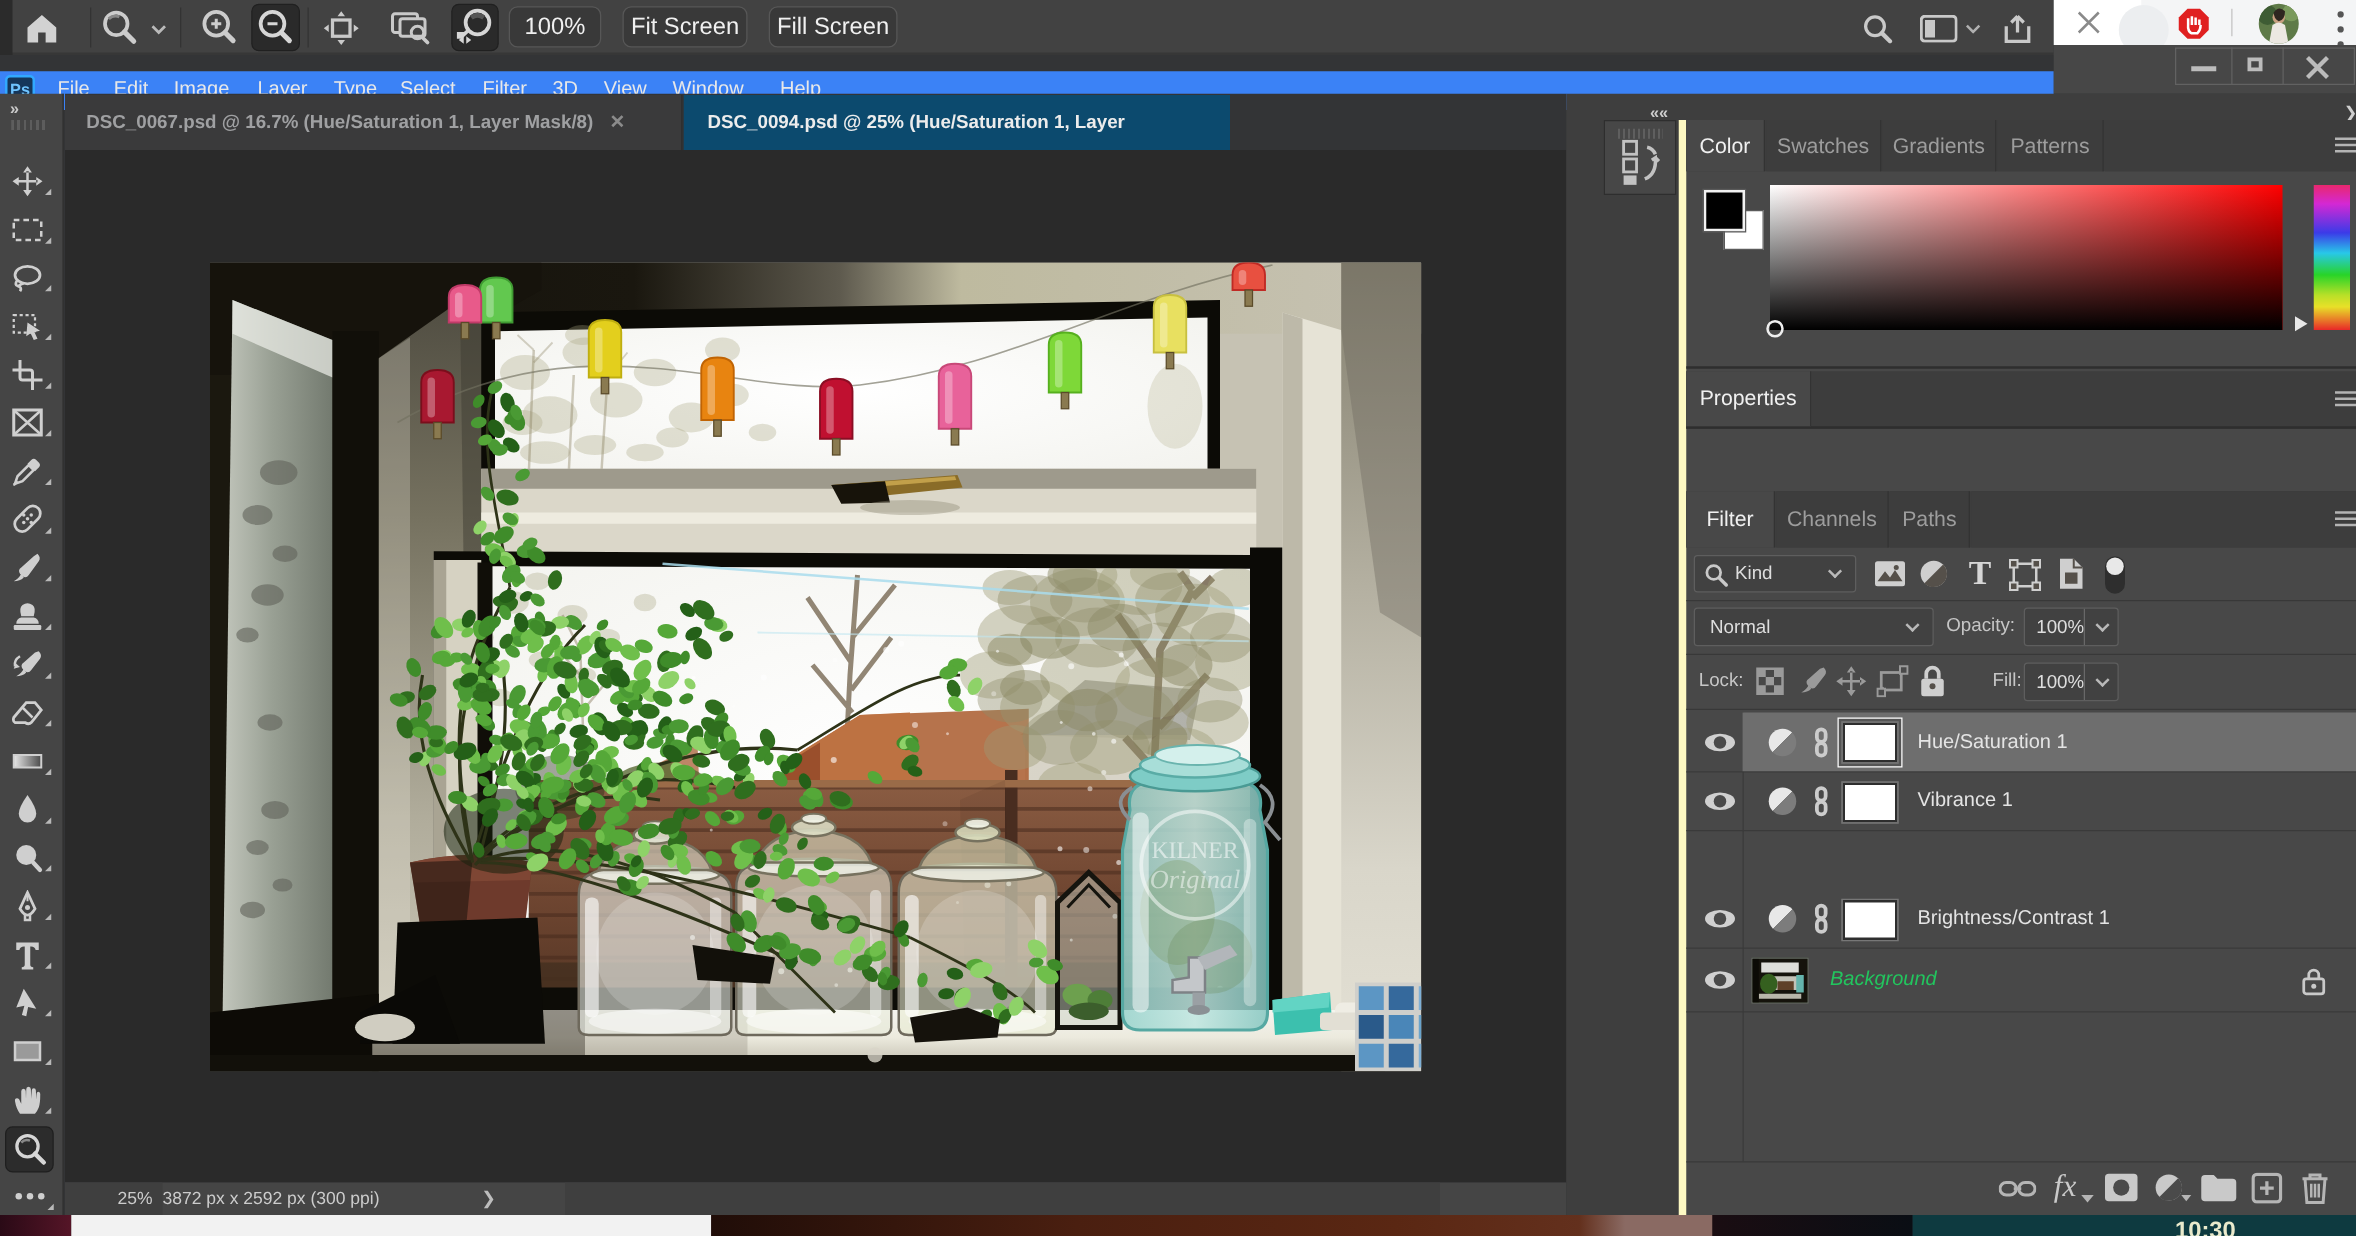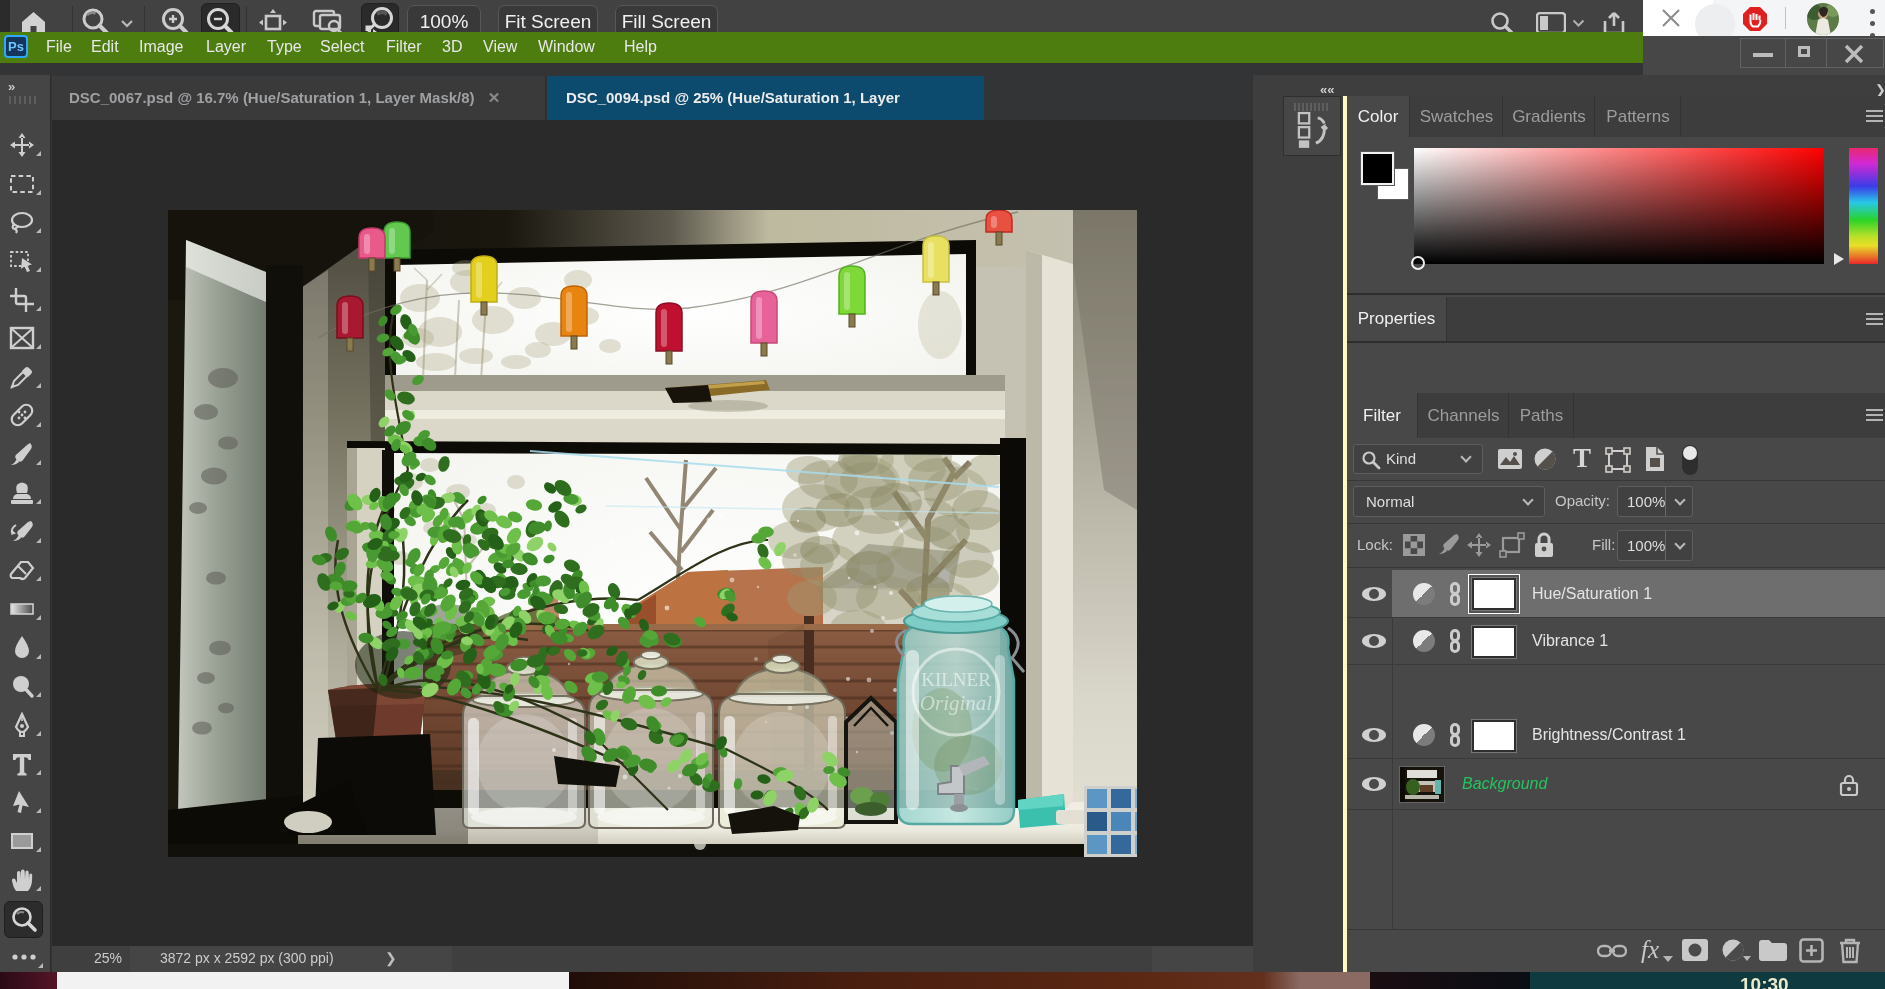--- a/index.html
+++ b/index.html
@@ -80,21 +80,21 @@
     </svg>
   <svg class="a" style="left:1572px;top:19px" width="13" height="8" viewBox="0 0 13 8">
       <path d="M1.5 1.5 L6.5 6.5 L11.5 1.5" stroke="#b0b0b0" stroke-width="2" fill="none"></path>
     </svg>
   <svg class="a" style="left:1600px;top:9px" width="28" height="28" viewBox="0 0 28 28">
       <path d="M5 12 V24 H23 V12" fill="none" stroke="#c9c9c9" stroke-width="2.6"></path>
       <path d="M14 17 V4 M14 4 L9 9 M14 4 L19 9" stroke="#c9c9c9" stroke-width="2.6" fill="none"></path>
     </svg>
 </div>
 
-<div class="a" style="left:0;top:32px;width:1643px;height:31px;background:#4d7c0f">
+<div class="a" style="left:0;top:57px;width:1643px;height:31px;background:#3b82f6">
   <div class="a" style="left:4px;top:3px;width:24px;height:23px;border:2px solid #31a8ff;border-radius:4px;color:#6fc4ff;font-size:13px;font-weight:bold;text-align:center;line-height:20px;background:#15365a">Ps</div>
   <div class="mi" style="left:46px">File</div>
   <div class="mi" style="left:91px">Edit</div>
   <div class="mi" style="left:139px">Image</div>
   <div class="mi" style="left:206px">Layer</div>
   <div class="mi" style="left:267px">Type</div>
   <div class="mi" style="left:320px">Select</div>
   <div class="mi" style="left:386px">Filter</div>
   <div class="mi" style="left:442px">3D</div>
   <div class="mi" style="left:483px">View</div>
@@ -1116,40 +1116,40 @@
 <g>
         <path d="M818 22 L818 10 Q818 0 831.0 0 Q844 0 844 10 L844 22 Z" fill="#e85040" stroke="#c02a24" stroke-width="1.5"></path>
         <rect x="823" y="6" width="6" height="12" rx="3" fill="#ffffff" opacity=".3"></rect>
         <rect x="828.0" y="22" width="6" height="13" fill="#8a7a50" stroke="#5a4a28" stroke-width="1"></rect>
       </g>
 </svg>
 </div>
 
 <div class="a" style="left:52px;top:946px;width:1201px;height:26px;background:#454545;color:#cccccc;font-size:14px">
   <div class="a" style="left:0;top:0;width:78px;height:100%;background:#3f3f3f;line-height:24px;text-align:right"><span style="margin-right:8px">25%</span></div>
-  <div class="a" style="left:78px;top:0;width:322px;height:100%;line-height:24px"><span style="margin-left:30px">3872 px x 2592 px (300 ppi)</span><span style="position:absolute;left:255px;color:#bdbdbd">❯</span></div>
+  <div class="a" style="left:78px;top:0;width:322px;height:100%;line-height:24px"><span style="">3872 px x 2592 px (300 ppi)</span><span style="position:absolute;left:255px;color:#bdbdbd">❯</span></div>
   <div class="a" style="left:400px;top:0;width:700px;height:100%;background:#3f3f3f;line-height:24px"></div>
 </div>
 
 <div class="a" style="left:1253px;top:75px;width:632px;height:897px;background:#3e3e3e">
   <div class="a" style="left:67px;top:7px;color:#cfcfcf;font-size:13px;font-weight:bold">««</div>
   <div class="a" style="left:622px;top:7px;color:#cfcfcf;font-size:13px">❯</div>
 
   <div class="a" style="left:30px;top:21px;width:58px;height:60px;background:#474747;border:1px solid #2e2e2e">
     <div style="margin:6px 10px 0;height:8px;background:repeating-linear-gradient(90deg,#5f5f5f 0 2px,transparent 2px 4px)"></div>
     <svg class="a" style="left:13px;top:14px" width="32" height="38" viewBox="0 0 34 40">
         <rect x="2" y="2" width="11" height="11" fill="none" stroke="#c2c2c2" stroke-width="2.4"></rect>
         <rect x="2" y="17" width="11" height="11" fill="none" stroke="#c2c2c2" stroke-width="2.4"></rect>
         <rect x="2" y="31" width="11" height="8" fill="#c2c2c2"></rect>
         <path d="M20 34 Q30 30 29 16 L26 18 M29 16 L32 19" fill="none" stroke="#c2c2c2" stroke-width="3"></path>
         <path d="M29 13 Q27 8 22 7" fill="none" stroke="#c2c2c2" stroke-width="3"></path>
       </svg>
   </div>
 
-  <div class="a" style="left:90px;top:21px;width:542px;height:876px;background:#484848;border-left:4px solid #fef9c3">
+  <div class="a" style="left:90px;top:21px;width:542px;height:876px;background:#484848;border-left:6px solid #fef9c3">
 
     <div class="a" style="left:0;top:0;width:542px;height:199px;border-bottom:2px solid #2e2e2e">
       <div class="a" style="left:0;top:0;width:542px;height:41px;background:#3d3d3d">
         <div class="ptab on" style="left:0;width:63px;line-height:41px">Color</div>
         <div class="ptab" style="left:64px;width:92px;line-height:41px">Swatches</div>
         <div class="ptab" style="left:157px;width:91px;line-height:41px">Gradients</div>
         <div class="ptab" style="left:249px;width:85px;line-height:41px">Patterns</div>
         <div class="ptab" style="left:335px;width:207px;line-height:41px"></div>
         <div class="ham" style="top:14px"></div>
       </div>

